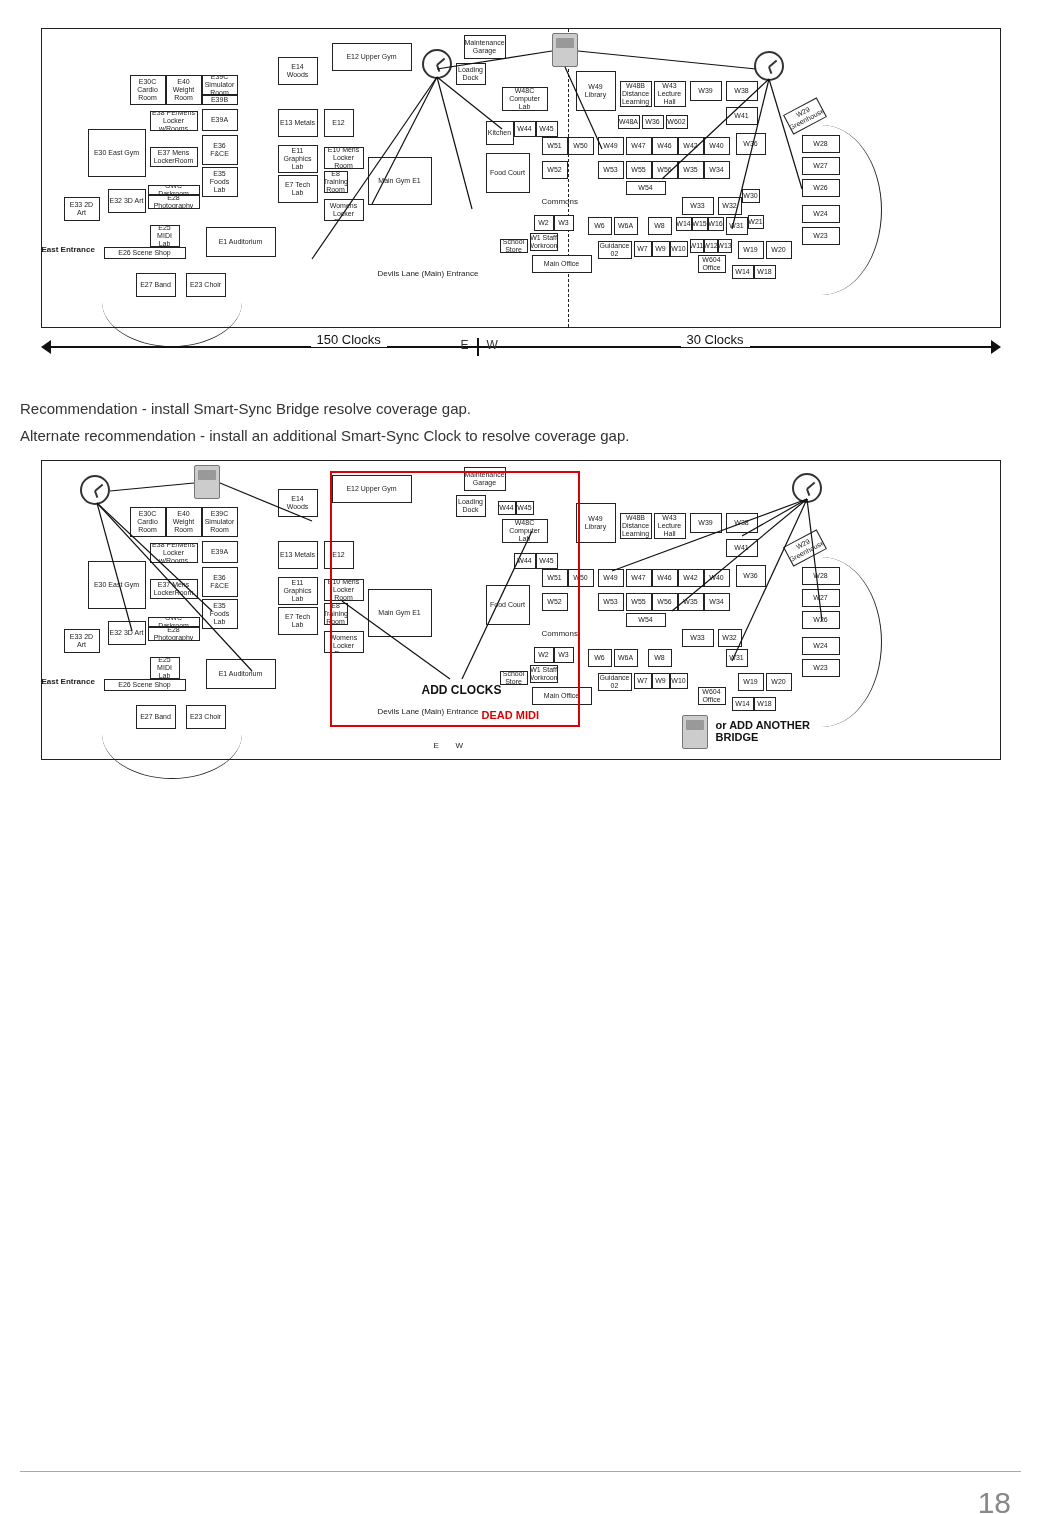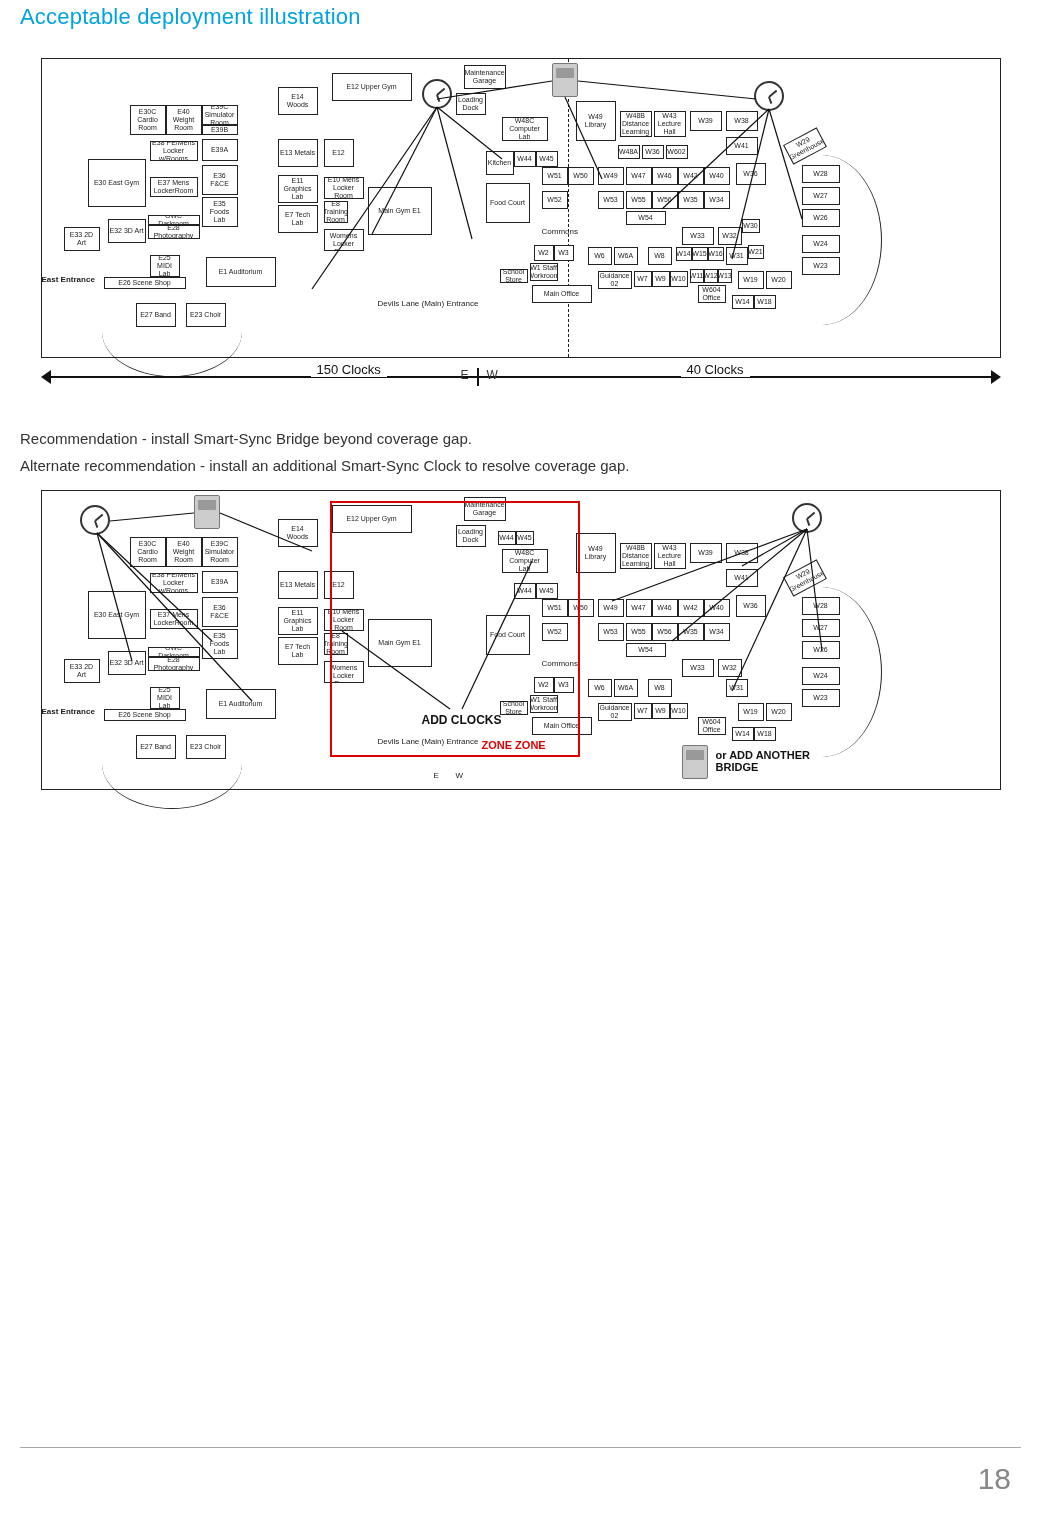--- a/index.html
+++ b/index.html
@@ -36,21 +36,20 @@
     .footer-line { position: absolute; left: 20px; right: 20px; bottom: 70px; border-top: 1px solid #aaa; }
     .page-num { position: absolute; right: 30px; bottom: 22px; font-size: 30px; color: #888; font-family: "Century Gothic", "Segoe UI", sans-serif; }
     svg.overlay { position: absolute; left: 0; top: 0; width: 100%; height: 100%; pointer-events: none; }
     .curve { position:absolute; border:1px solid #222; border-radius:50%; background:transparent; }
   </style>
 </head>
 <body>
 
 <div class="page">
 
-  <h2 class="section-title">Acceptable deployment illustration</h2>
 
   <div class="diagram-box" style="margin-top: 28px;">
     <div class="floorplan">
       <div class="plan-divider"></div>
 
       <div class="room" style="left:88px; top:46px; width:36px; height:30px;">E30C Cardio Room</div>
       <div class="room" style="left:124px; top:46px; width:36px; height:30px;">E40 Weight Room</div>
       <div class="room" style="left:160px; top:46px; width:36px; height:20px;">E39C Simulator Room</div>
       <div class="room" style="left:160px; top:66px; width:36px; height:10px;">E39B</div>
       <div class="room" style="left:160px; top:80px; width:36px; height:22px;">E39A</div>
@@ -181,26 +180,26 @@
     </div>
 
     <div class="axis-arrow">
       <div class="arrow-l"></div>
       <div class="axis-line"></div>
       <div class="arrow-r"></div>
       <div class="axis-tick" style="left:436px;"></div>
       <span class="axis-label" style="left:270px;">150 Clocks</span>
       <span class="center-E" style="left:420px;">E</span>
       <span class="center-E" style="left:446px;">W</span>
-      <span class="axis-label" style="left:640px;">40 Clocks</span>
+      <span class="axis-label" style="left:640px;">30 Clocks</span>
     </div>
   </div>
 
 
-  <p class="body-text">Recommendation - install Smart-Sync Bridge beyond coverage gap.</p>
+  <p class="body-text">Recommendation - install Smart-Sync Bridge resolve coverage gap.</p>
   <p class="body-text">Alternate recommendation - install an additional Smart-Sync Clock to resolve coverage gap.</p>
 
   <div class="diagram-box" style="margin-top:16px;">
     <div class="floorplan" style="height:300px;">
 
       <div class="room" style="left:88px; top:46px; width:36px; height:30px;">E30C Cardio Room</div>
       <div class="room" style="left:124px; top:46px; width:36px; height:30px;">E40 Weight Room</div>
       <div class="room" style="left:160px; top:46px; width:36px; height:30px;">E39C Simulator Room</div>
       <div class="room" style="left:160px; top:80px; width:36px; height:22px;">E39A</div>
       <div class="room" style="left:108px; top:82px; width:48px; height:20px;">E38 PE/Mens Locker w/Rooms</div>
@@ -293,21 +292,21 @@
       <div class="room" style="left:760px; top:128px; width:38px; height:18px;">W27</div>
       <div class="room" style="left:760px; top:150px; width:38px; height:18px;">W26</div>
       <div class="room" style="left:760px; top:176px; width:38px; height:18px;">W24</div>
       <div class="room" style="left:760px; top:198px; width:38px; height:18px;">W23</div>
       <div class="curve" style="left:720px; top:96px; width:120px; height:170px; border-left:none; border-top:none; border-bottom:none;"></div>
 
       <div class="lbl" style="left:0px; top:216px; font-weight:600;">East Entrance</div>
 
       <div class="red-box" style="left:288px; top:10px; width:250px; height:256px;"></div>
       <div class="add-clocks-lbl" style="left:380px; top:222px;">ADD CLOCKS</div>
-      <div class="dead-zone-lbl" style="left:440px; top:248px;">ZONE ZONE</div>
+      <div class="dead-zone-lbl" style="left:440px; top:248px;">DEAD MIDI</div>
 
       <div class="clock-icon" style="left:38px; top:14px;"></div>
       <div class="bridge-icon" style="left:152px; top:4px;"></div>
       <div class="clock-icon" style="left:750px; top:12px;"></div>
       <div class="bridge-icon" style="left:640px; top:254px;"></div>
       <div class="add-bridge-lbl" style="left:674px; top:258px;">or ADD ANOTHER BRIDGE</div>
 
       <svg class="overlay">
         <line class="antenna-line" x1="55" y1="42" x2="90" y2="170"></line>
         <line class="antenna-line" x1="55" y1="42" x2="170" y2="150"></line>

